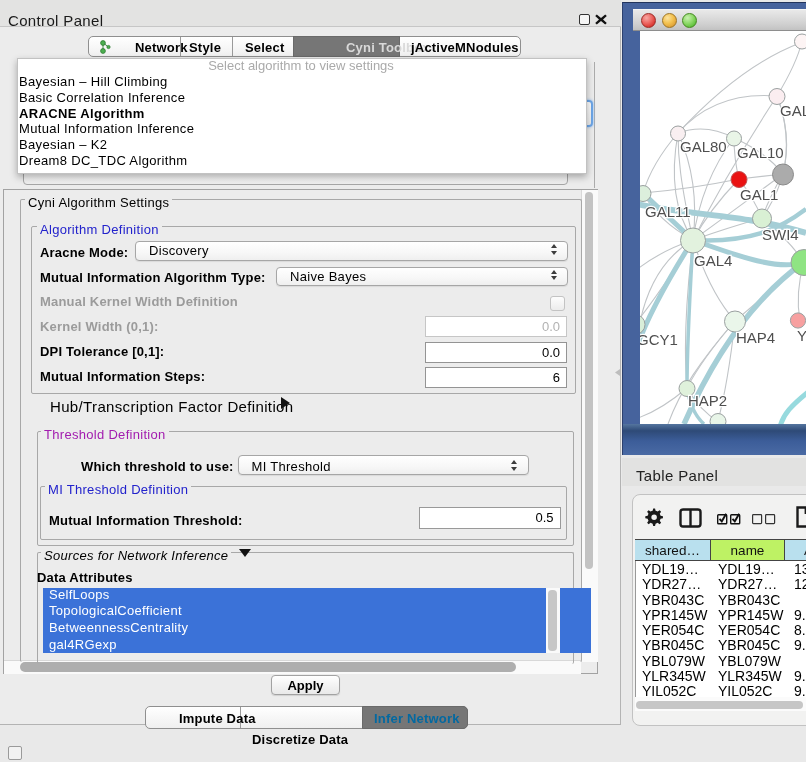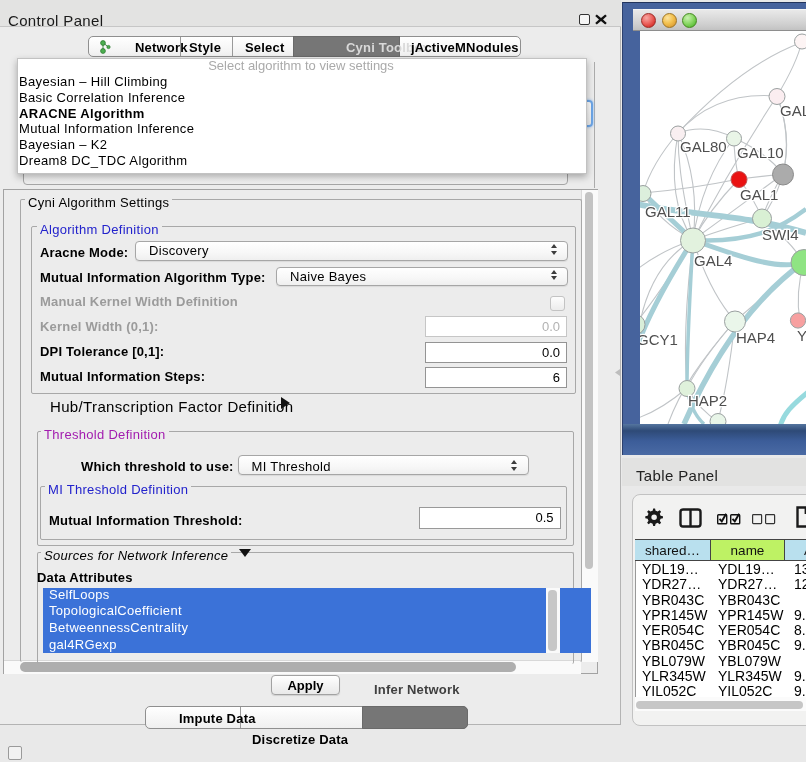--- a/index.html
+++ b/index.html
@@ -123,21 +123,21 @@
 <div class="abs" style="left:17px;top:58px;width:568px;height:16px;font-size:13px;color:#aaa;text-align:center;">Select algorithm to view settings</div>
 <div class="abs" style="left:19px;top:74px;font-size:13px;color:#000;line-height:15.8px;white-space:nowrap;letter-spacing:0.35px;">Bayesian – Hill Climbing<br>Basic Correlation Inference<br><b>ARACNE Algorithm</b><br>Mutual Information Inference<br>Bayesian – K2<br>Dream8 DC_TDC Algorithm</div>
 
 <div class="abs" style="left:271px;top:675px;width:67px;height:16px;background:linear-gradient(#ffffff,#f1f1f1 60%,#e9e9e9);border:1px solid #a2a2a2;border-radius:4px;box-shadow:0 1px 1px rgba(0,0,0,0.12);text-align:center;font-size:13px;font-weight:bold;color:#000;padding-top:2px;box-sizing:content-box;">Apply</div>
 
 <div class="abs" style="left:145px;top:706px;width:323px;height:23px;background:linear-gradient(#ffffff,#efefef);border:1px solid #8f8f8f;border-radius:5px;box-sizing:border-box;"></div>
 <div class="abs" style="left:362px;top:706px;width:106px;height:23px;background:#767676;border:1px solid #6a6a6a;border-radius:0 5px 5px 0;box-sizing:border-box;"></div>
 <div class="abs" style="left:240px;top:707px;width:1px;height:21px;background:#9a9a9a;"></div>
 <div class="blbl" style="left:155px;top:711px;padding-left:24px;">Impute Data</div>
 <div class="blbl" style="left:252px;top:732px;">Discretize Data</div>
-<div class="blbl" style="left:374px;top:682px;color:#404040;">Infer Network</div>
+<div class="blbl" style="left:374px;top:711px;color:#0369a1;">Infer Network</div>
 
 <div class="abs" style="left:8px;top:746px;width:12px;height:12px;background:#f2f2f2;border:1px solid #9a9a9a;border-radius:2px;"></div>
 
 <div class="abs" style="left:615px;top:369px;width:5px;height:7px;background:#bdbdbd;clip-path:polygon(100% 0,100% 100%,0 50%);"></div>
 
 <div class="abs" style="left:622px;top:2px;width:184px;height:452.5px;background:#46639d;border-top:1px solid #22345c;border-left:1px solid #2c406e;box-sizing:border-box;"></div>
 <div class="abs" style="left:623px;top:424px;width:183px;height:30.5px;background:linear-gradient(#54759f 0%,#2e4a77 22%,#3c5d99 55%,#4a6aa4 100%);"></div>
 
 <div class="abs" style="left:633px;top:9px;width:173px;height:22px;background:linear-gradient(#e9e9e9,#d0d0d0 70%,#c2c2c2);border-bottom:1px solid #8e8e8e;border-top:1px solid #f5f5f5;box-sizing:border-box;"></div>
 <div class="abs" style="left:641px;top:12.5px;width:13px;height:13px;border-radius:50%;background:radial-gradient(circle at 35% 30%,#f7a8a4,#ec6560 45%,#d93832 75%,#b52a25);border:0.5px solid #9a2b27;"></div>

